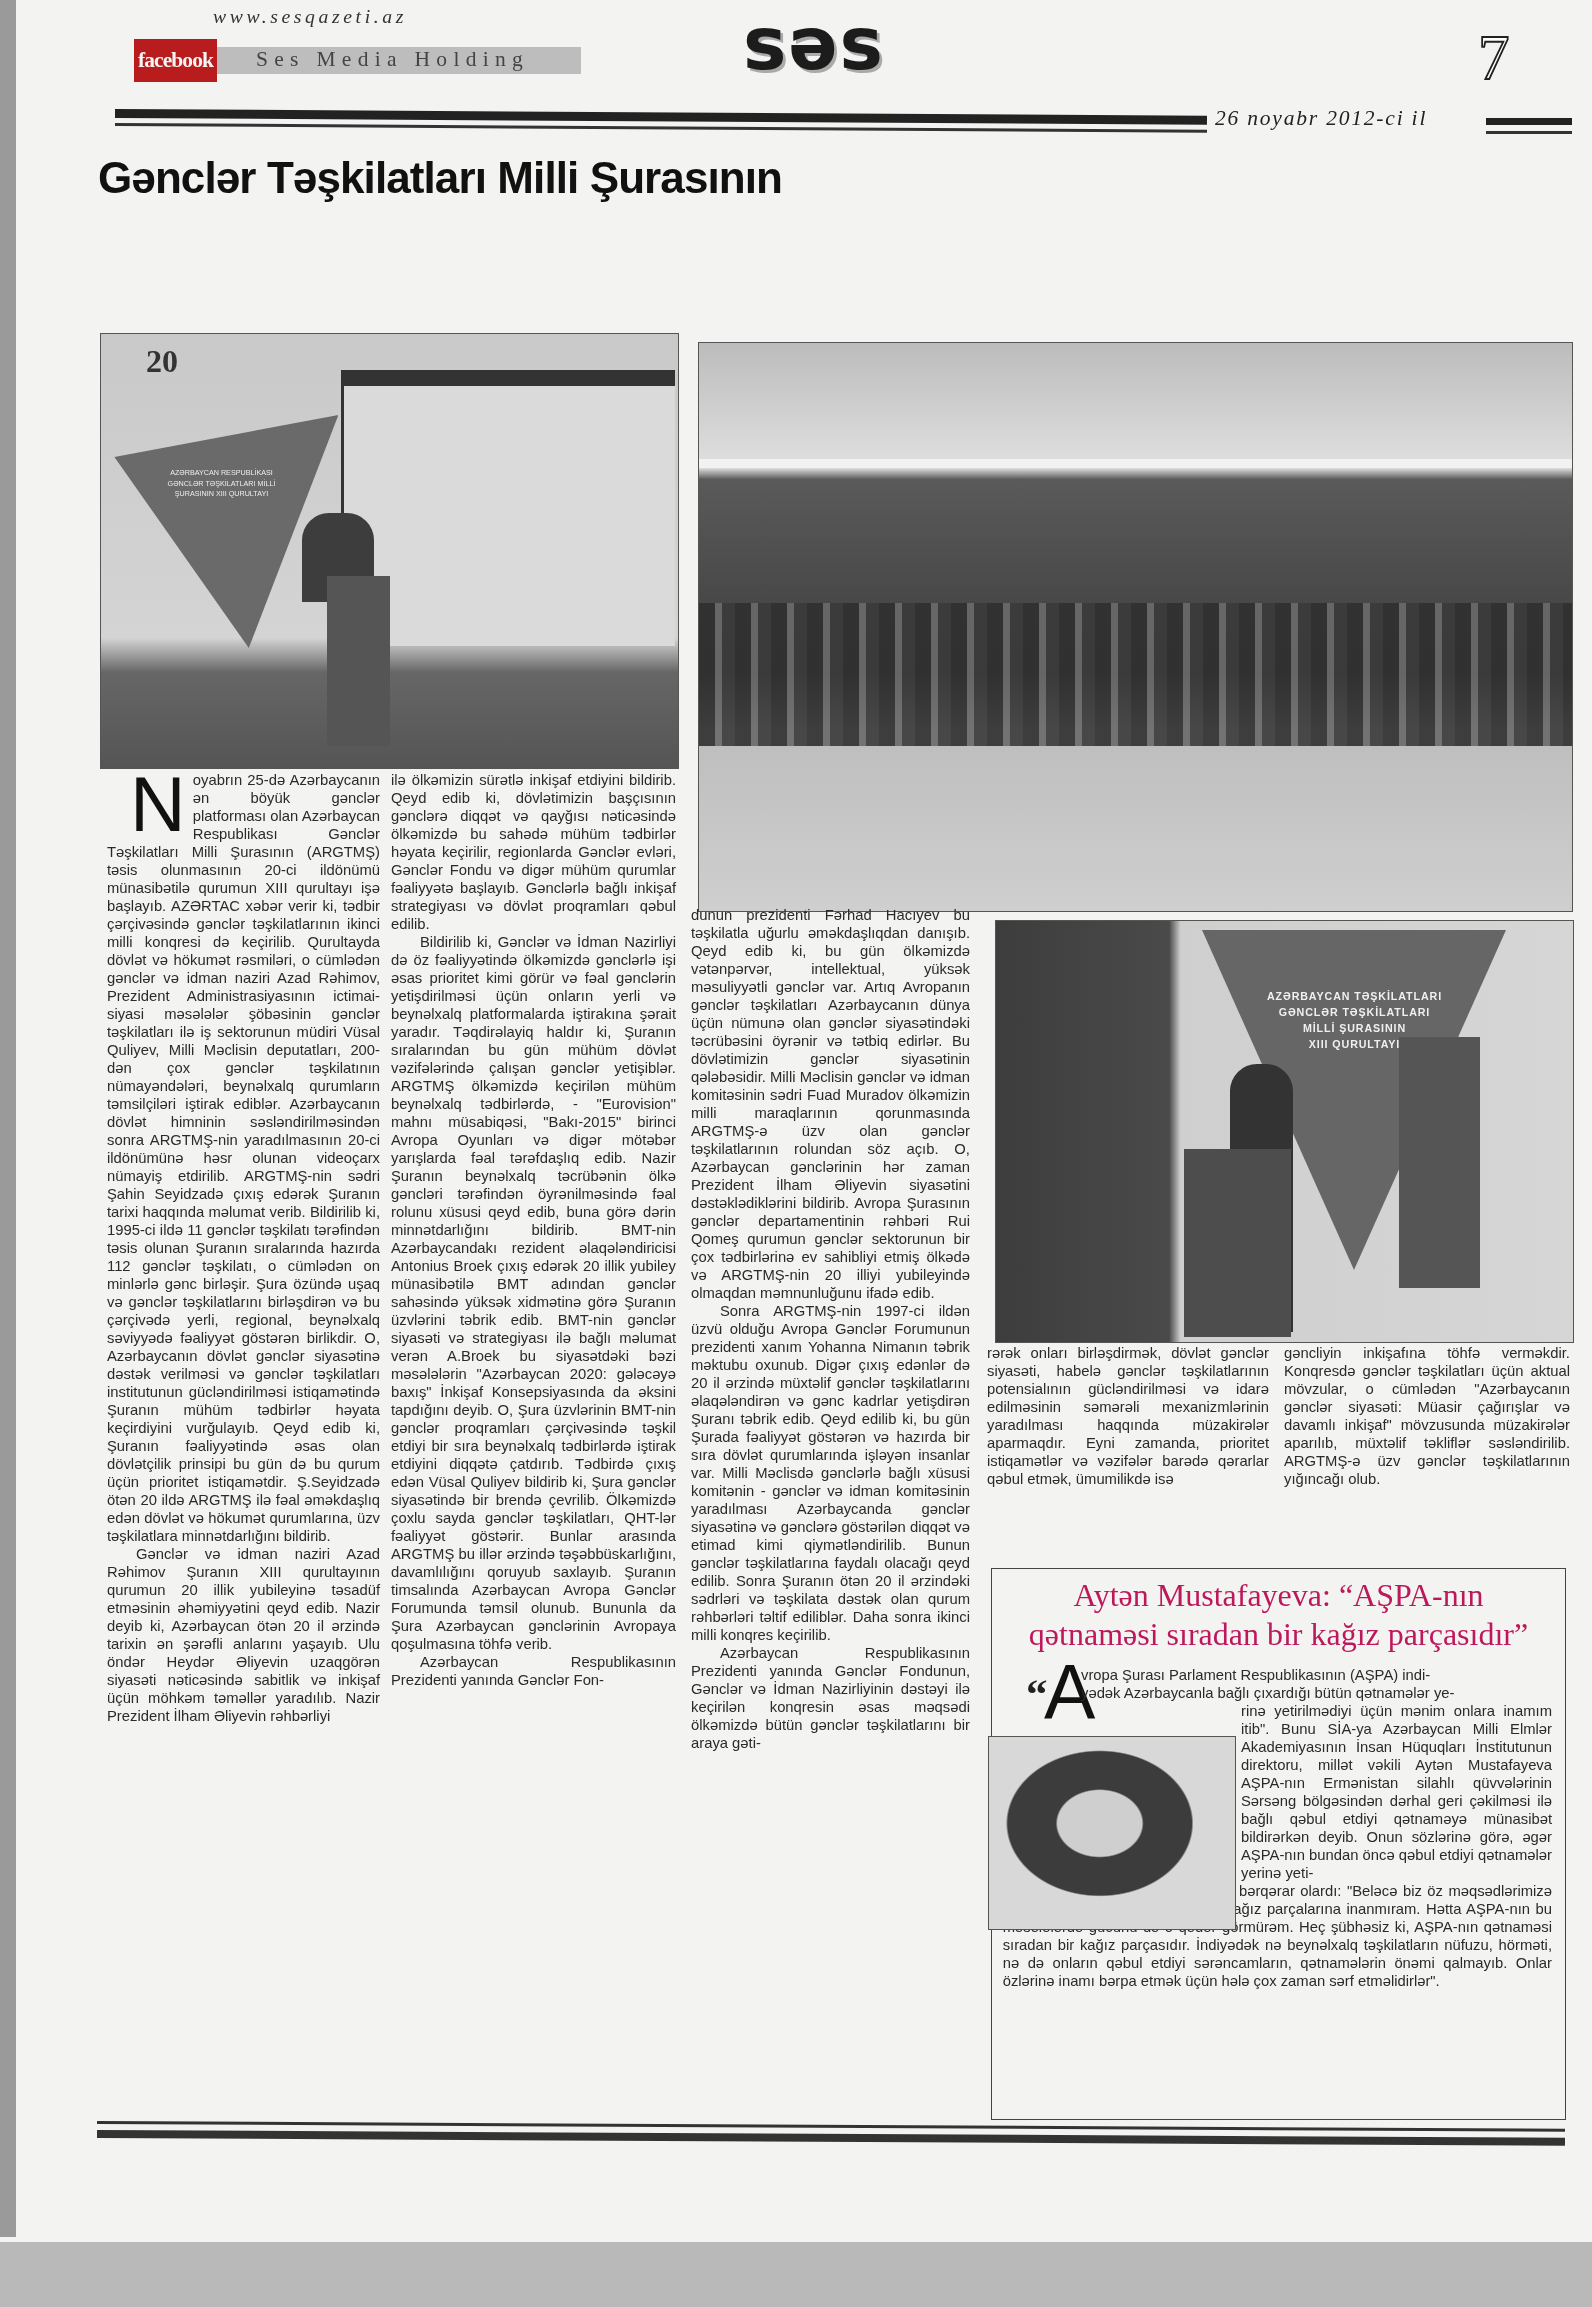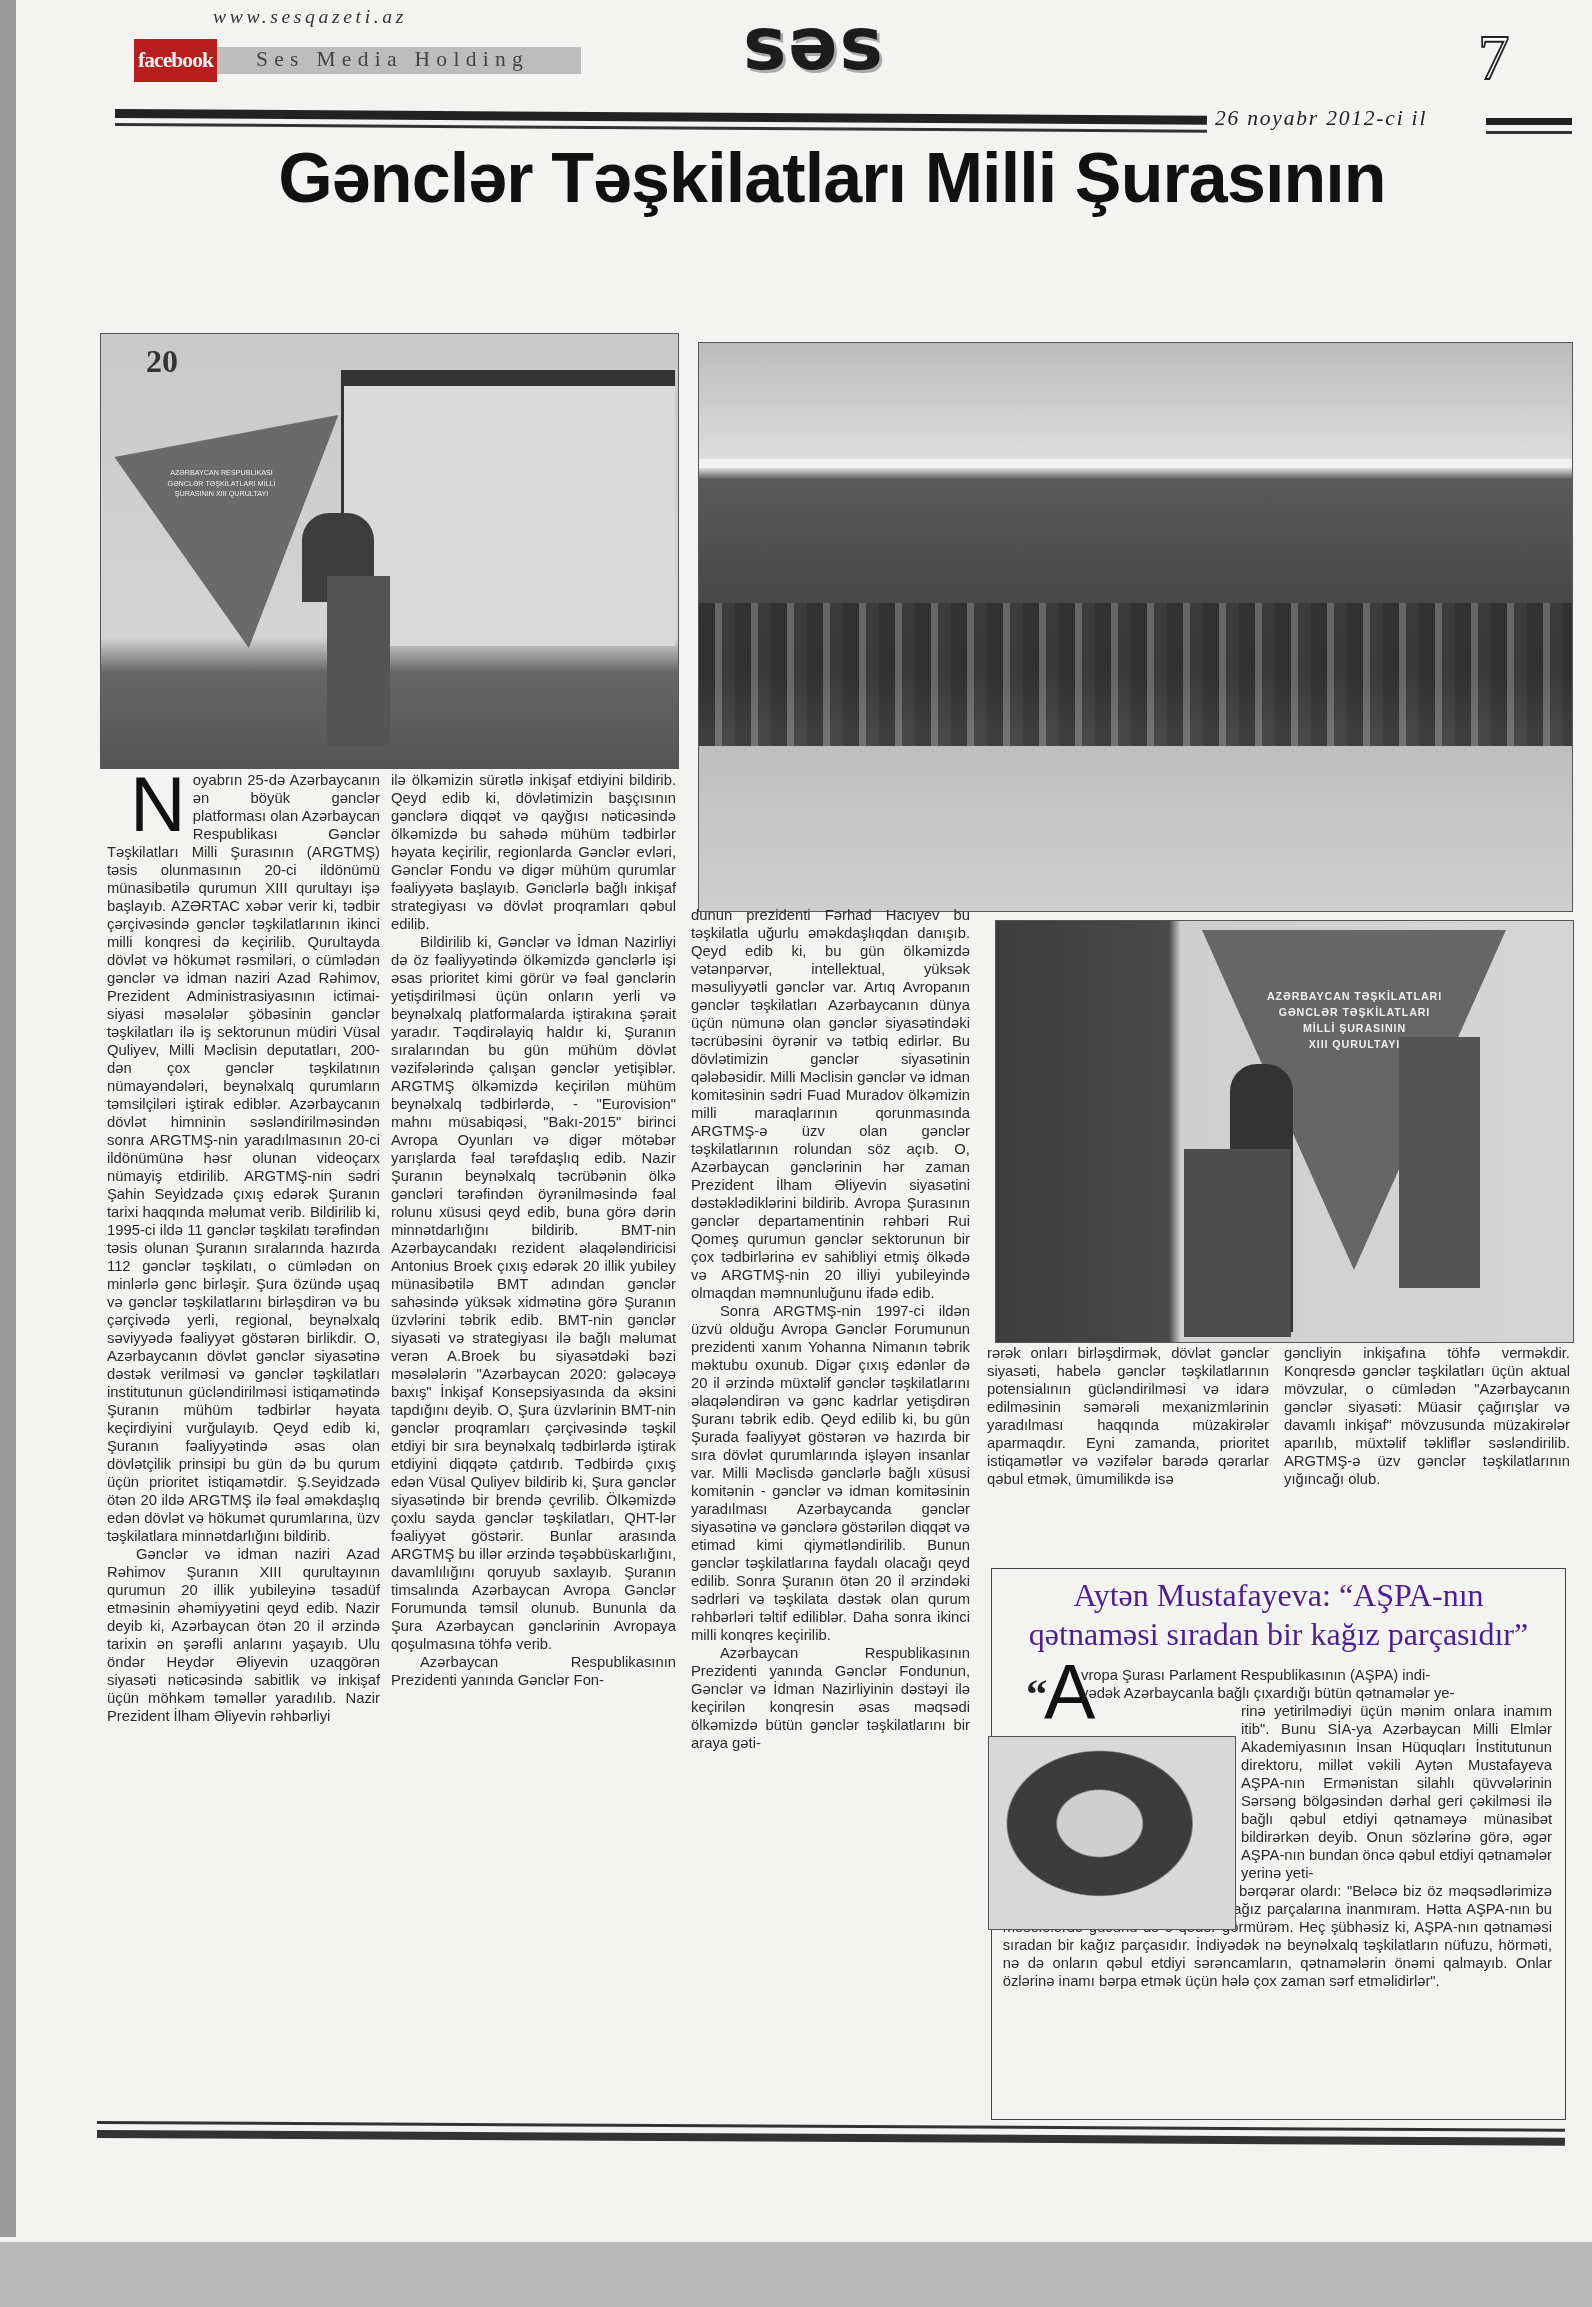--- a/index.html
+++ b/index.html
@@ -20,21 +20,21 @@
   .holding { position: absolute; left: 256px; top: 47px; font-family: "Liberation Serif", serif; font-size: 21.5px; letter-spacing: 6.3px; color: #444; }
   .logo { position: absolute; left: 743px; top: 7.2px; font-family: "DejaVu Sans", sans-serif; font-weight: bold; font-size: 73px; color: #1c1c1c; letter-spacing: 1.8px; line-height: 1; text-shadow: 2.7px 2.7px 0 #aaa; }
   .page-num { position: absolute; left: 1478px; top: 27px; font-family: "Liberation Serif", serif; font-size: 63px; color: #fff; -webkit-text-stroke: 1.8px #222; line-height:1; }
   .rule-thick { position: absolute; left: 115px; top: 109px; width: 1092px; height: 9px; background: #222; transform: rotate(0.35deg); transform-origin: left; }
   .rule-thin { position: absolute; left: 115px; top: 123px; width: 1092px; height: 2.7px; background: #333; transform: rotate(0.35deg); transform-origin: left; }
   .issue-date { position: absolute; left: 1215px; top: 106px; font-family: "Liberation Serif", serif; font-style: italic; font-size: 21.5px; letter-spacing: 1.8px; color: #222; }
   .rule-r1 { position: absolute; left: 1486px; top: 118px; width: 86px; height: 7.2px; background: #222; }
   .rule-r2 { position: absolute; left: 1486px; top: 131px; width: 86px; height: 2.7px; background: #333; }
 
   
-  .headline { position: absolute; left: 98px; top: 134px; width: 1468px; text-align: center; font-family: "Liberation Sans", sans-serif; font-weight: bold; font-size: 70px; line-height: 88px; color: #111; letter-spacing: -0.9px; }
+  .headline { position: absolute; left: 98px; top: 134px; width: 1468px; text-align: left; font-family: "Liberation Sans", sans-serif; font-weight: bold; font-size: 44px; line-height: 88px; color: #111; letter-spacing: -0.9px; }
 
   
   .photo { position: absolute; overflow: hidden; border: 0.9px solid #555; }
   .photo-stage { left: 100px; top: 333px; width: 577px; height: 434px; background: linear-gradient(180deg,#c9c9c9 0%,#d4d4d4 70%,#666 78%,#555 100%); }
   .photo-stage .screen { position:absolute; left: 240px; top: 36px; width: 331px; height: 260px; background:#dadada; border-top: 16px solid #333; border-left:3.6px solid #333; }
   .photo-stage .banner { position:absolute; left: 13.4px; top: 81px; width: 224px; height: 233px; background:#6a6a6a; clip-path: polygon(0 18%, 100% 0, 60% 100%); }
   .photo-stage .banner-text { position:absolute; left: 58px; top: 134px; width: 125px; color:#eee; font-size: 7.2px; text-align:center; line-height: 10.7px; }
   .photo-stage .logo20 { position:absolute; left: 45px; top: 9px; font-family:"Liberation Serif", serif; font-size: 32px; font-weight:bold; color:#333; }
   .photo-stage .podium { position:absolute; left: 226px; top: 242px; width: 63px; height: 170px; background:#555; }
   .photo-stage .speaker { position:absolute; left: 201px; top: 179px; width: 72px; height: 89px; background:#3d3d3d; border-radius: 27px 27px 0 0; }
@@ -58,21 +58,21 @@
   .col p.ind { text-indent: 29px; }
   .col-1 { left: 107px; top: 771px; width: 273px; }
   .col-2 { left: 391px; top: 771px; width: 285px; }
   .col-3 { left: 691px; top: 906px; width: 279px; }
   .col-4 { left: 987px; top: 1344px; width: 282px; }
   .col-5 { left: 1284px; top: 1344px; width: 286px; }
   .dropcap { float: left; font-size: 77px; line-height: 63px; font-weight: normal; margin: 1.8px 7.2px 0 23px; color: #111; }
 
   
   .sidebar { position: absolute; left: 991px; top: 1568px; width: 573px; height: 550px; border: 1.8px solid #444; }
-  .sidebar-title { position: absolute; left: 0; top: 7.2px; width: 573px; text-align: center; font-family: "Liberation Serif", serif; font-size: 32px; line-height: 39px; color: #4c1d95; }
+  .sidebar-title { position: absolute; left: 0; top: 7.2px; width: 573px; text-align: center; font-family: "Liberation Serif", serif; font-size: 32px; line-height: 39px; color: #be185d; }
   .sidebar-quote-mark { position:absolute; left: 34px; top: 100px; font-family:"Liberation Serif", serif; font-size: 43px; font-weight:bold; color:#222; }
   .sidebar-dropcap { position:absolute; left: 52px; top: 85px; font-family:"Liberation Sans", sans-serif; font-size: 77px; line-height: 1; color:#111; }
   .sidebar-body { position: absolute; left: 0; top: 97px; width: 569px; font-size: 14.8px; line-height: 18px; text-align: justify; color:#2a2a2a; }
   .sb-line { padding-left: 89px; padding-right: 9px; }
   .sb-wrap { padding-left: 249px; padding-right: 9px; }
   .sb-full { padding-left: 10.7px; padding-right: 9px; }
 
   .bot-rule-thin { position: absolute; left: 97px; top: 2121px; width: 1468px; height: 2.7px; background: #333; transform: rotate(0.3deg); transform-origin:left; }
   .bot-rule-thick { position: absolute; left: 97px; top: 2130px; width: 1468px; height: 8px; background: #333; transform: rotate(0.3deg); transform-origin:left; }
 </style>

